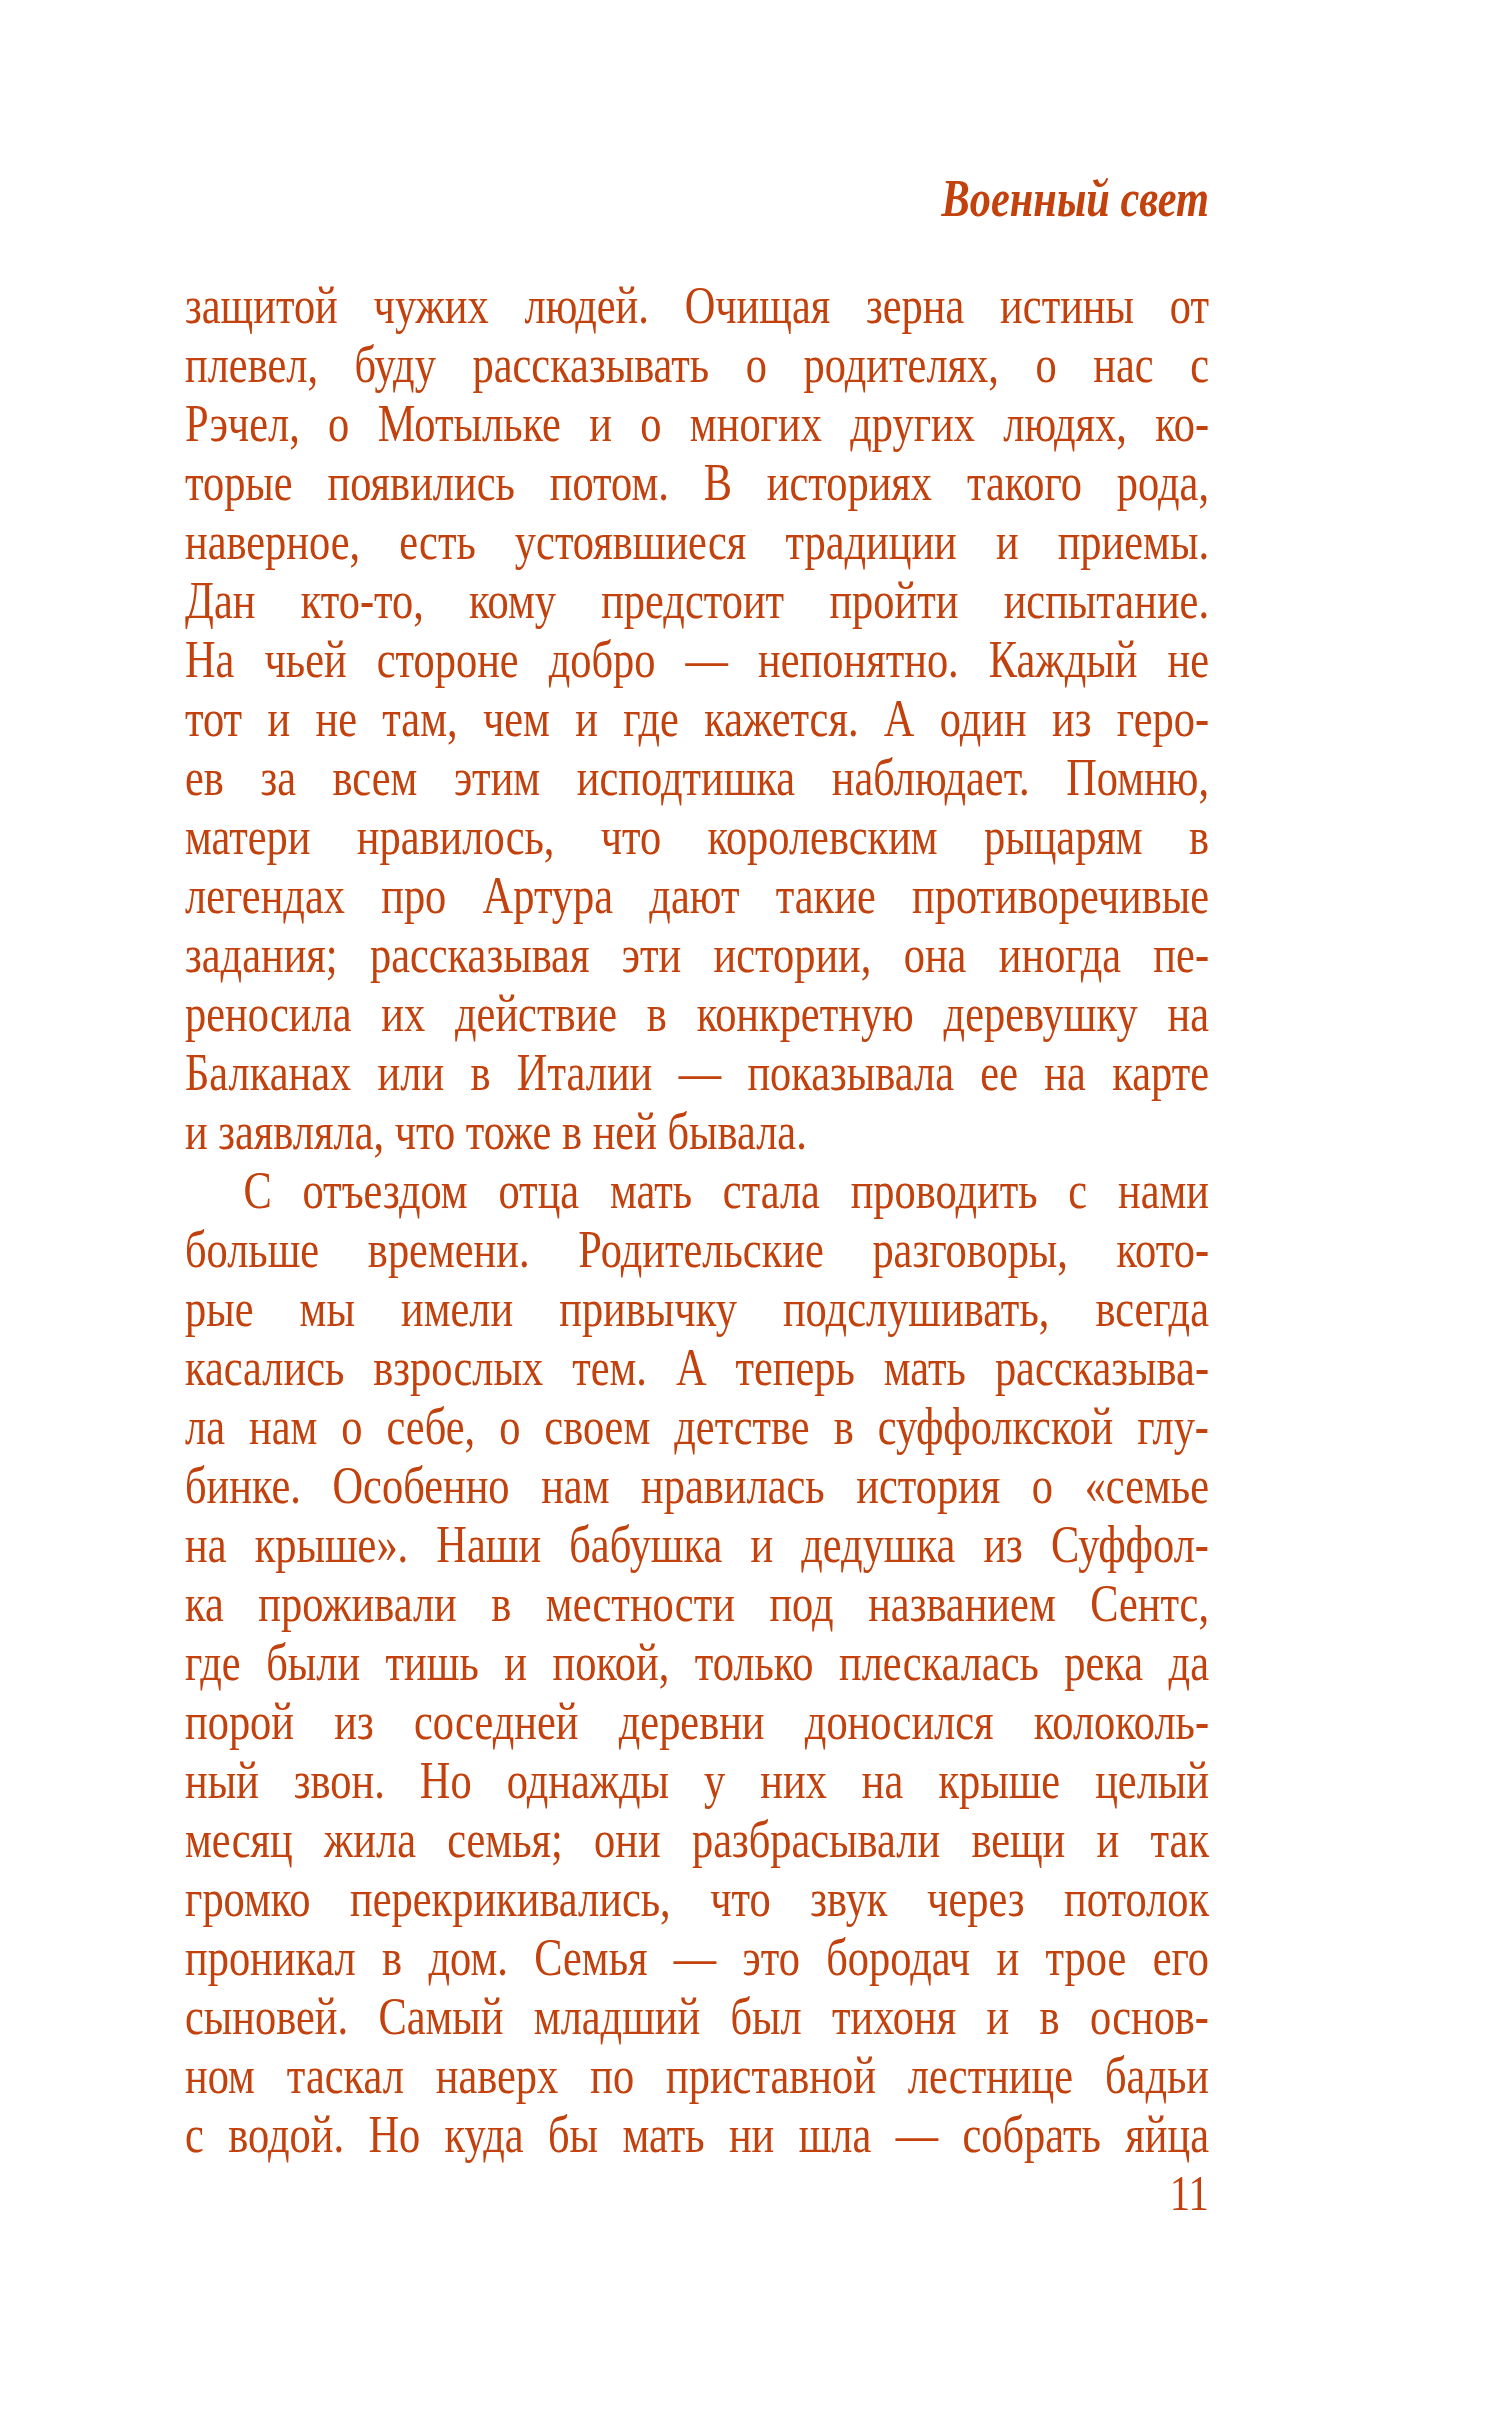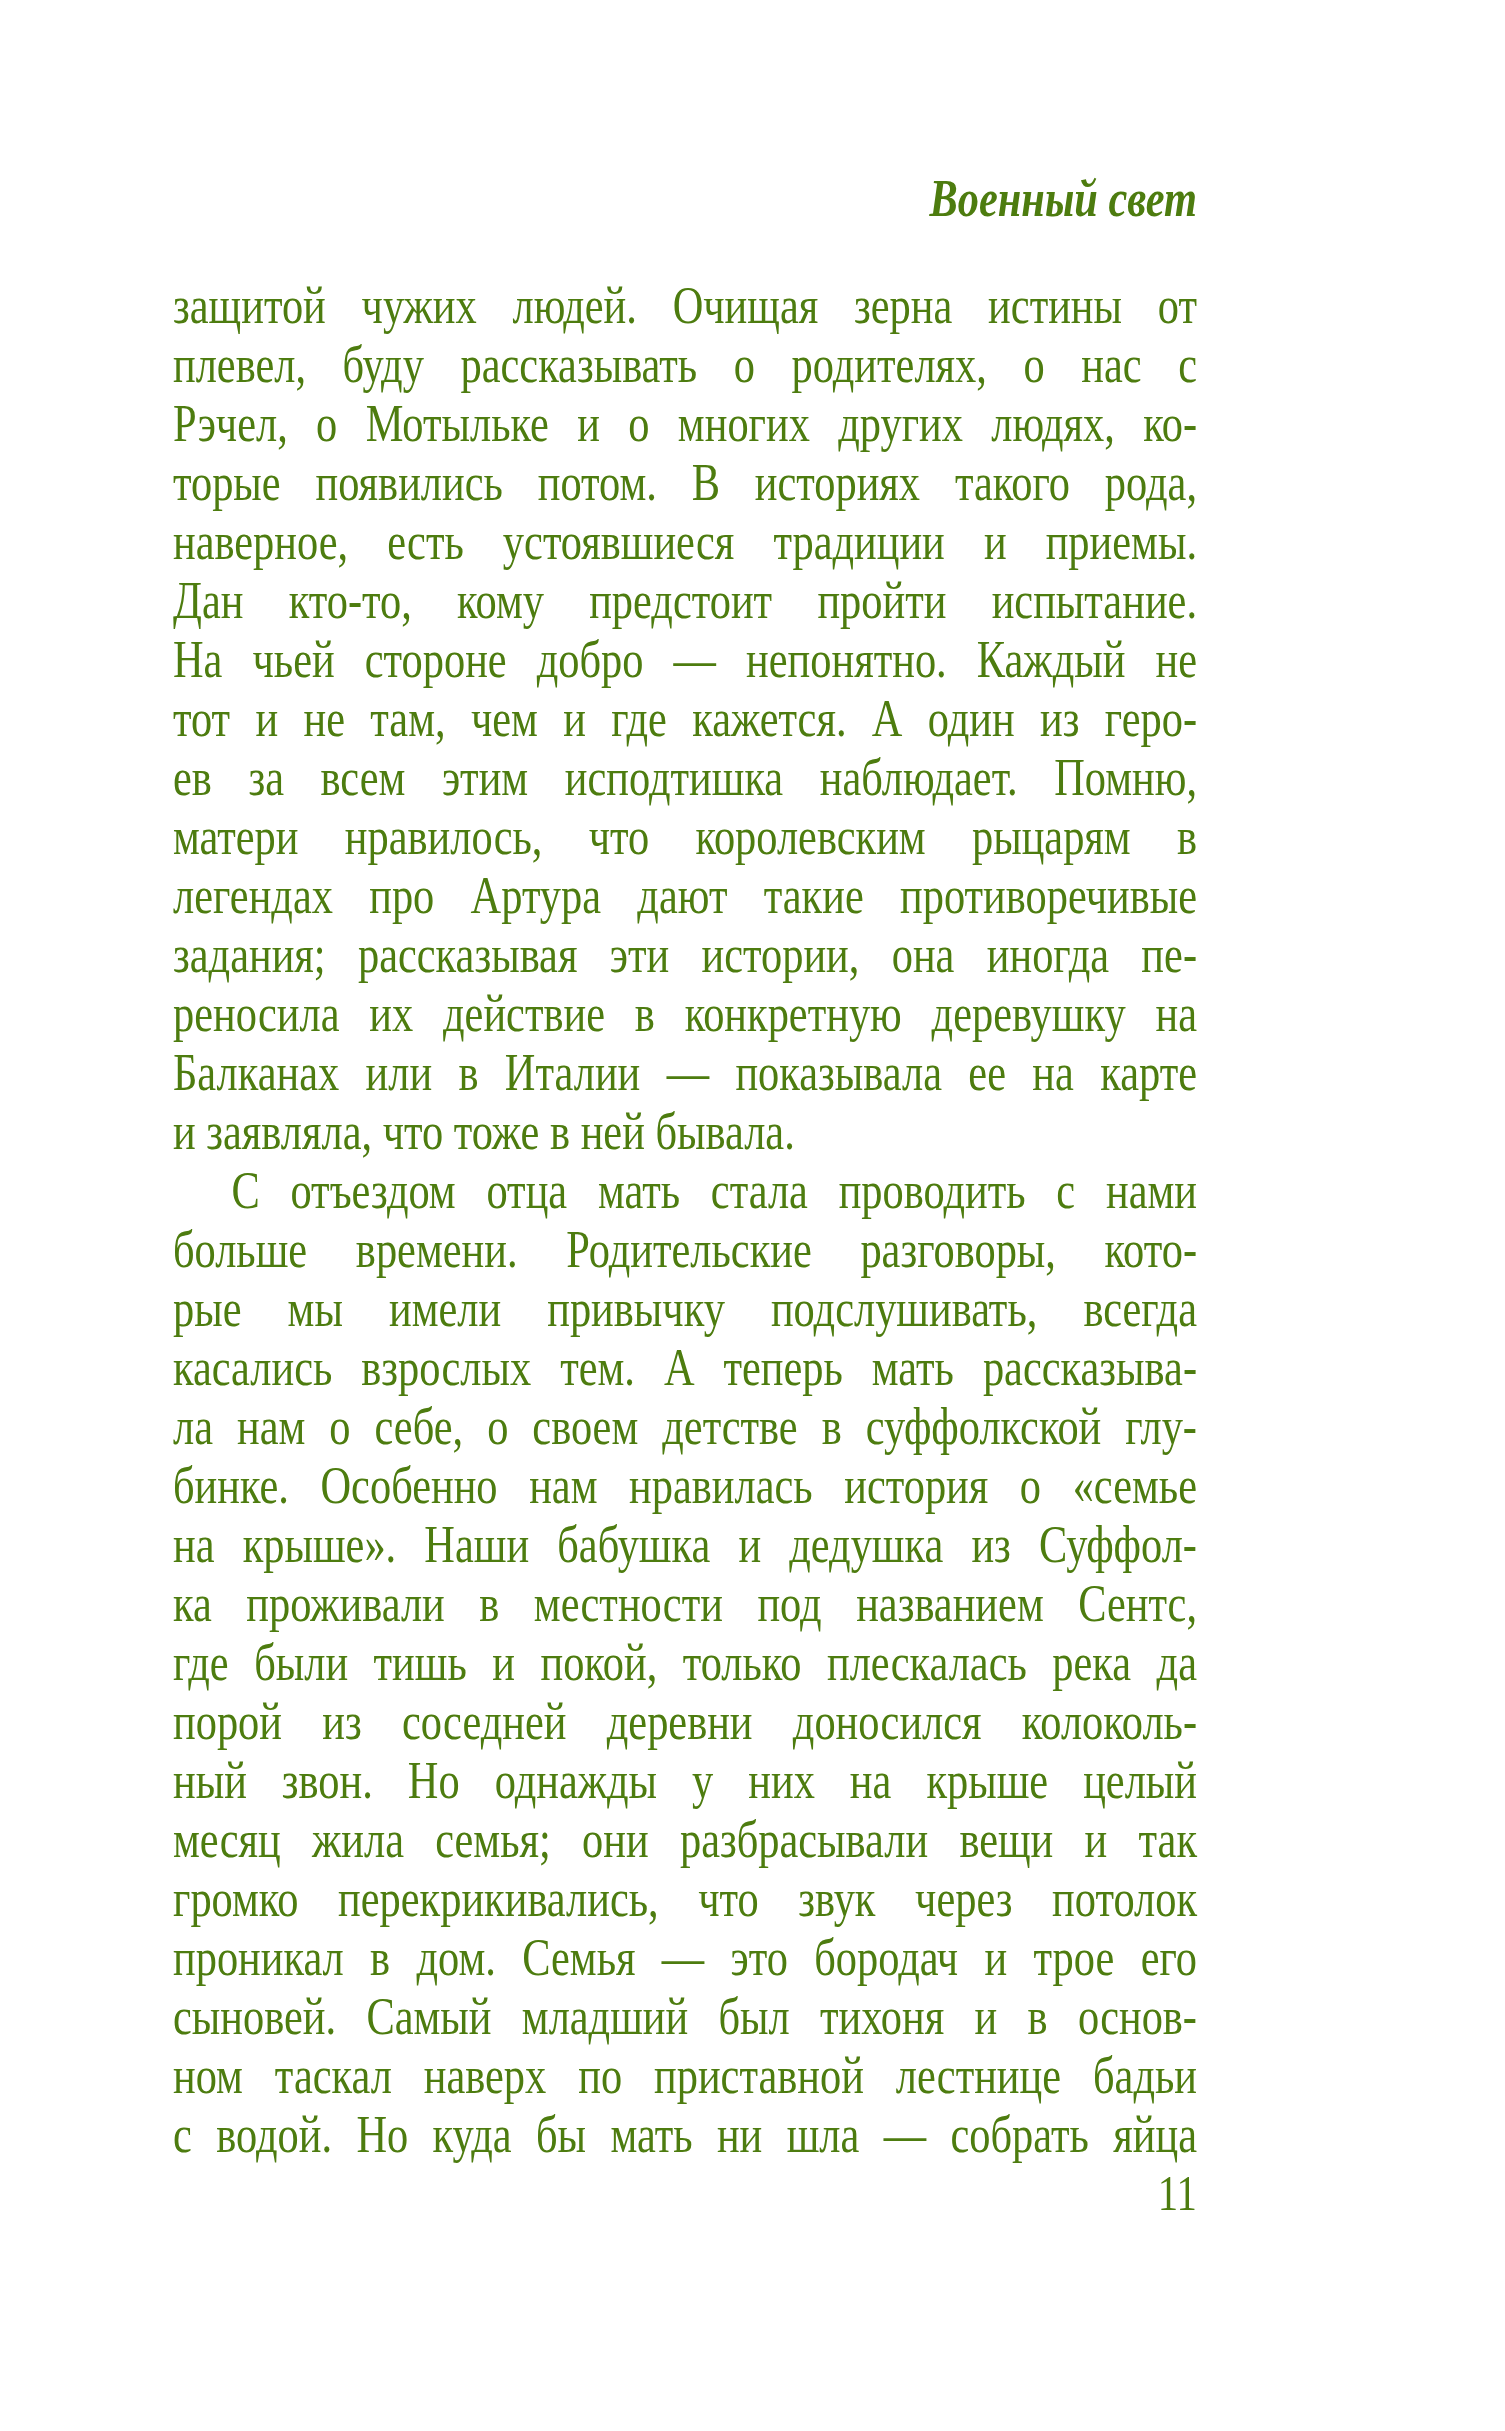--- a/index.html
+++ b/index.html
@@ -7,21 +7,22 @@
     padding: 0;
     background: #ffffff;
   }
   .page {
     position: relative;
     width: 1458px;
     height: 2432px;
     background: #ffffff;
     overflow: hidden;
     font-family: "Liberation Serif", "DejaVu Serif", serif;
-    color: #4d7c0f;
+    color: #c2410c;
+    margin-left: 12px;
   }
   
   .page-content {
     position: absolute;
     left: 173px;
     top: 169px;
     width: 1280px;
     transform: scaleX(0.8);
     transform-origin: 0 0;
   }

